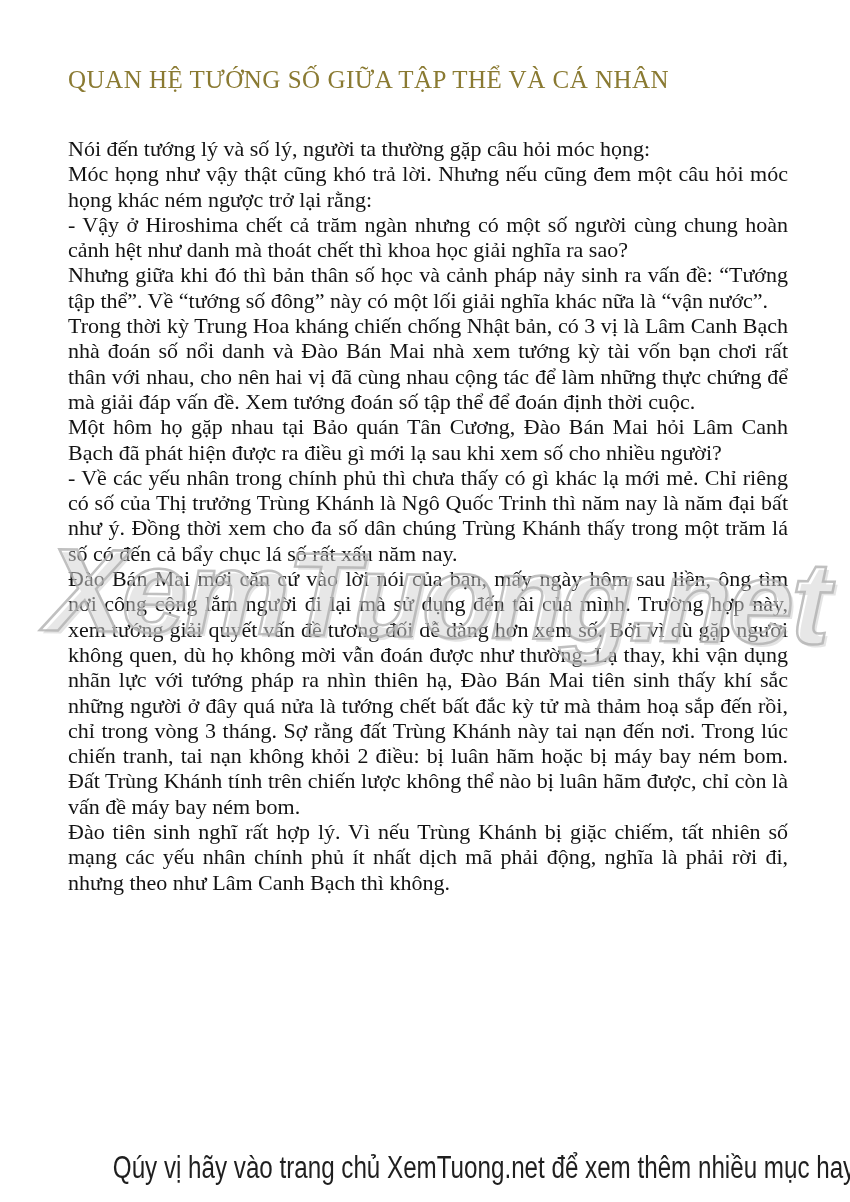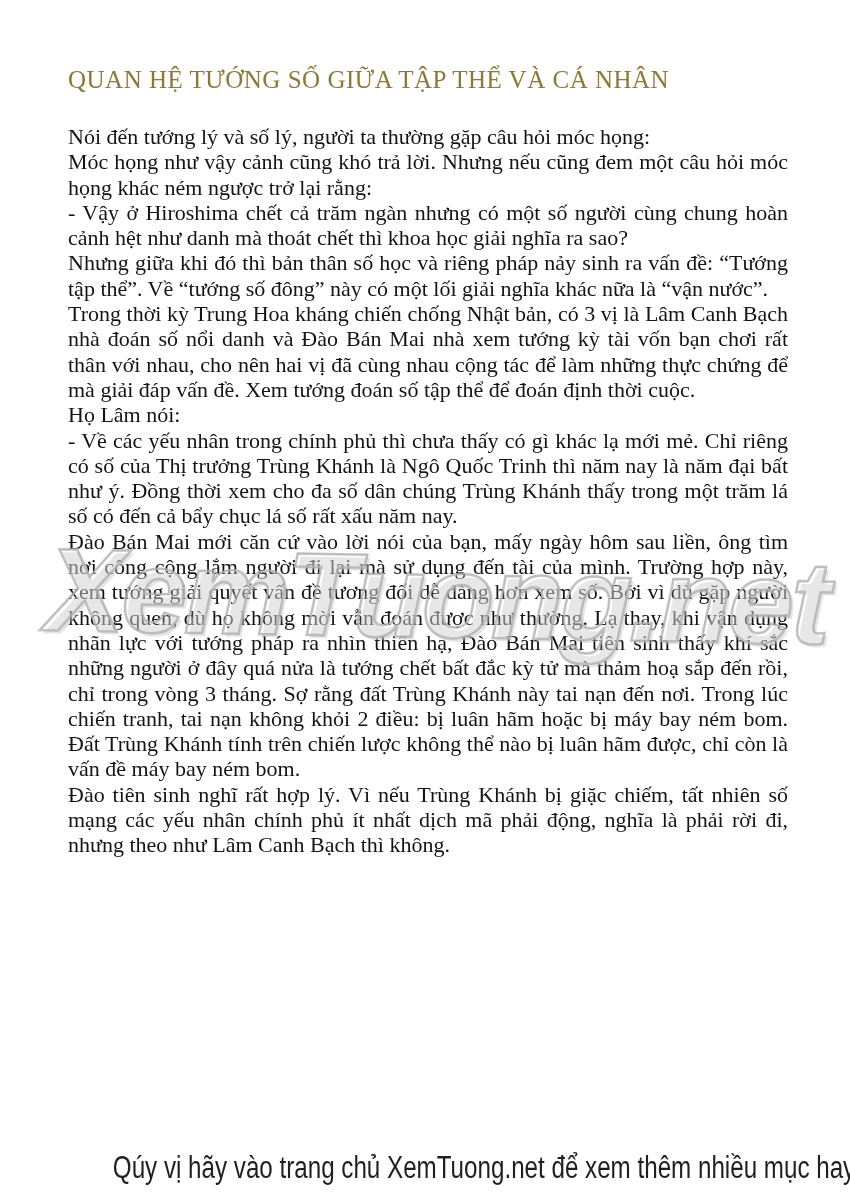--- a/index.html
+++ b/index.html
@@ -83,27 +83,27 @@
     color: #1f1f1f;
   }
 </style>
 </head>
 <body>
 
 <div class="page">
 
   <h1 class="title" style="color: rgb(138, 122, 50);">QUAN HỆ TƯỚNG SỐ GIỮA TẬP THỂ VÀ CÁ NHÂN</h1>
 
-  <div class="content" id="paragraphs" style="color: rgb(20, 20, 20);">
+  <div class="content" id="paragraphs" style="color: rgb(20, 20, 20); margin-top: 12px;">
       <p>Nói đến tướng lý và số lý, người ta thường gặp câu hỏi móc họng:</p>
-      <p>Móc họng như vậy cảnh cũng khó trả lời. Nhưng nếu cũng đem một câu hỏi móc họng khác ném ngược trở lại rằng:</p>
+      <p>Móc họng như vậy thật cũng khó trả lời. Nhưng nếu cũng đem một câu hỏi móc họng khác ném ngược trở lại rằng:</p>
       <p>- Vậy ở Hiroshima chết cả trăm ngàn nhưng có một số người cùng chung hoàn cảnh hệt như danh mà thoát chết thì khoa học giải nghĩa ra sao?</p>
-      <p>Nhưng giữa khi đó thì bản thân số học và riêng pháp nảy sinh ra vấn đề: “Tướng tập thể”. Về “tướng số đông” này có một lối giải nghĩa khác nữa là “vận nước”.</p>
+      <p>Nhưng giữa khi đó thì bản thân số học và cảnh pháp nảy sinh ra vấn đề: “Tướng tập thể”. Về “tướng số đông” này có một lối giải nghĩa khác nữa là “vận nước”.</p>
       <p>Trong thời kỳ Trung Hoa kháng chiến chống Nhật bản, có 3 vị là Lâm Canh Bạch nhà đoán số nổi danh và Đào Bán Mai nhà xem tướng kỳ tài vốn bạn chơi rất thân với nhau, cho nên hai vị đã cùng nhau cộng tác để làm những thực chứng để mà giải đáp vấn đề. Xem tướng đoán số tập thể để đoán định thời cuộc.</p>
-      <p>Họ Lâm nói:</p>
+      <p>Một hôm họ gặp nhau tại Bảo quán Tân Cương, Đào Bán Mai hỏi Lâm Canh Bạch đã phát hiện được ra điều gì mới lạ sau khi xem số cho nhiều người?</p>
       <p>- Về các yếu nhân trong chính phủ thì chưa thấy có gì khác lạ mới mẻ. Chỉ riêng có số của Thị trưởng Trùng Khánh là Ngô Quốc Trinh thì năm nay là năm đại bất như ý. Đồng thời xem cho đa số dân chúng Trùng Khánh thấy trong một trăm lá số có đến cả bẩy chục lá số rất xấu năm nay.</p>
       <p>Đào Bán Mai mới căn cứ vào lời nói của bạn, mấy ngày hôm sau liền, ông tìm nơi công cộng lắm người đi lại mà sử dụng đến tài của mình. Trường hợp này, xem tướng giải quyết vấn đề tương đối dễ dàng hơn xem số. Bởi vì dù gặp người không quen, dù họ không mời vẫn đoán được như thường. Lạ thay, khi vận dụng nhãn lực với tướng pháp ra nhìn thiên hạ, Đào Bán Mai tiên sinh thấy khí sắc những người ở đây quá nửa là tướng chết bất đắc kỳ tử mà thảm hoạ sắp đến rồi, chỉ trong vòng 3 tháng. Sợ rằng đất Trùng Khánh này tai nạn đến nơi. Trong lúc chiến tranh, tai nạn không khỏi 2 điều: bị luân hãm hoặc bị máy bay ném bom. Đất Trùng Khánh tính trên chiến lược không thể nào bị luân hãm được, chỉ còn là vấn đề máy bay ném bom.</p>
       <p>Đào tiên sinh nghĩ rất hợp lý. Vì nếu Trùng Khánh bị giặc chiếm, tất nhiên số mạng các yếu nhân chính phủ ít nhất dịch mã phải động, nghĩa là phải rời đi, nhưng theo như Lâm Canh Bạch thì không.</p>
     </div>
 
   <div class="watermark">XemTuong.net</div>
 
   <div class="footer">
     <span style="color: rgb(31, 31, 31);">Qúy vị hãy vào trang chủ XemTuong.net để xem thêm nhiều mục hay khác</span>
   </div>

